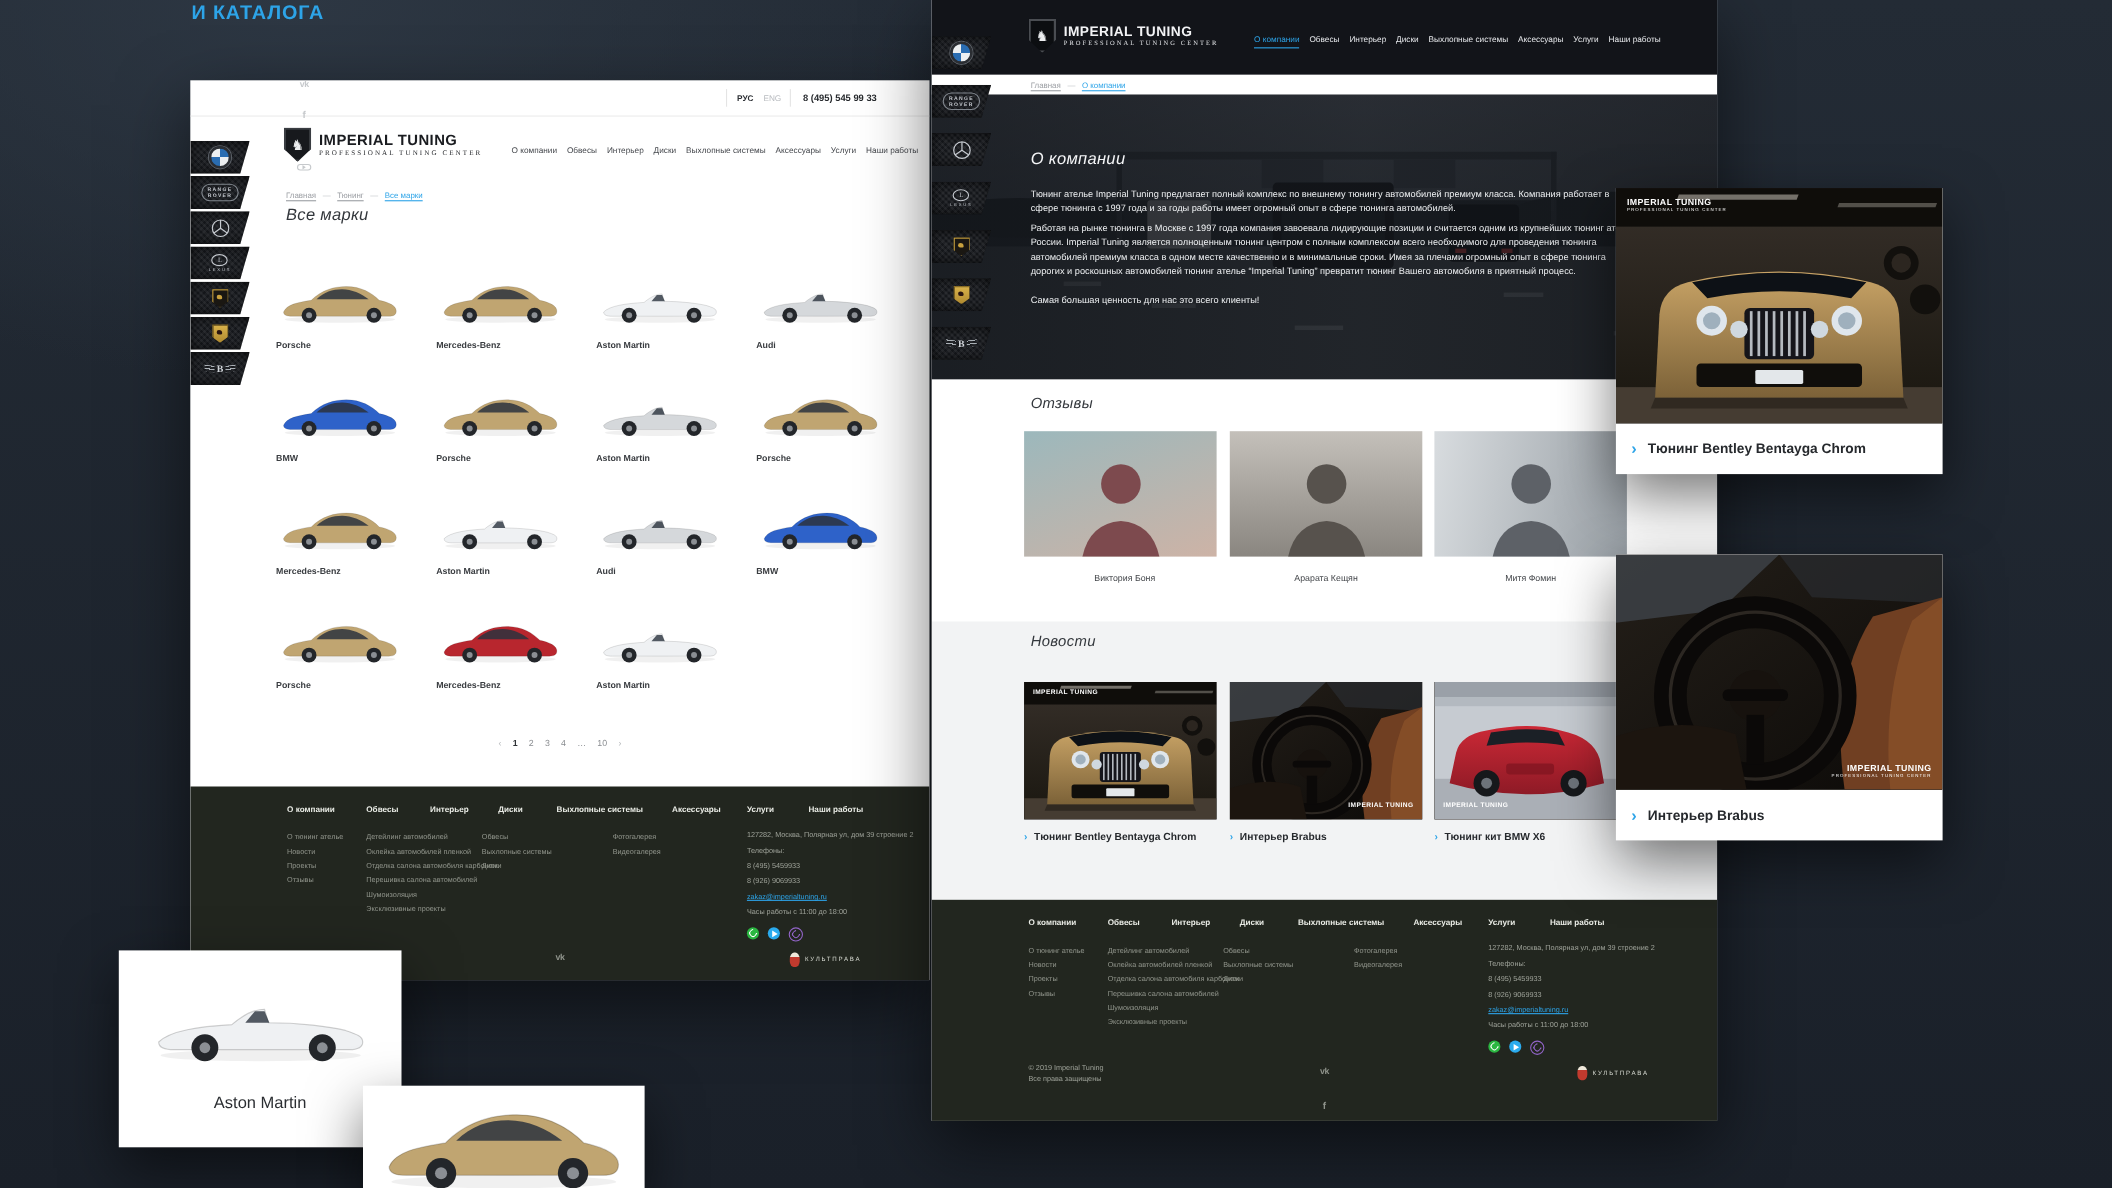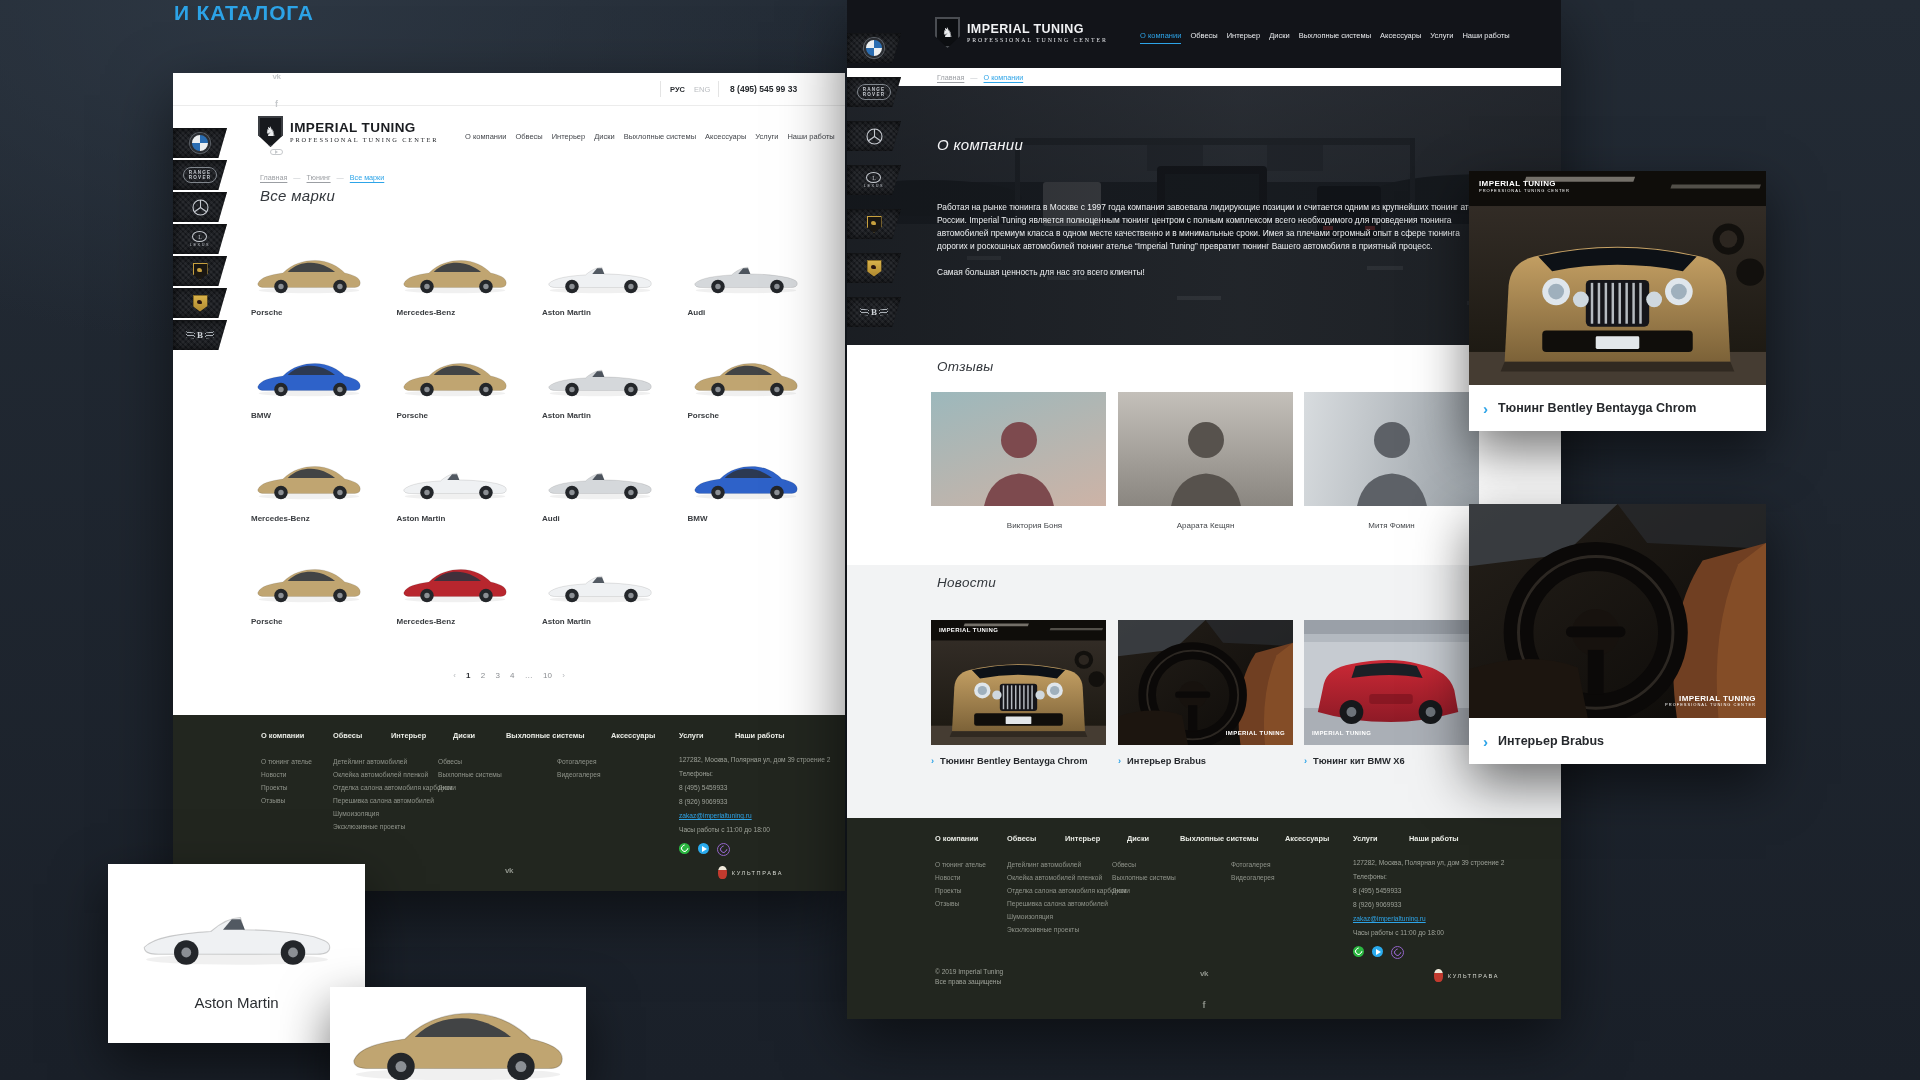--- a/index.html
+++ b/index.html
@@ -1,19 +1,19 @@
 <!DOCTYPE html>
 <html><head>
 <meta charset="utf-8">
 <style>
   html,body{margin:0;padding:0;background:#14181f;font-family:"Liberation Sans",sans-serif;}
   #canvas{position:relative;width:1920px;height:1080px;overflow:hidden;
     background:radial-gradient(1000px 560px at 14% 0%, #2d3짜743 0%, rgba(45,55,67,0) 62%),linear-gradient(#232b35,#1a2029);
     background:radial-gradient(1000px 560px at 14% 0%, #2d3743 0%, rgba(45,55,67,0) 62%),linear-gradient(#232b35,#1a2029);}
-  .bgtitle{position:absolute;left:174px;top:1px;font-size:21px;font-weight:800;letter-spacing:.8px;color:#2da4e8;}
+  .bgtitle{position:absolute;left:174px;top:1px;font-size:18px;font-weight:800;letter-spacing:.8px;color:#2da4e8;}
   .page{position:absolute;background:#fff;box-shadow:0 22px 60px rgba(0,0,0,.55);overflow:hidden;}
   .lp{left:173px;top:73px;width:672px;height:818px;}
   .rp{left:847px;top:0;width:714px;height:1019px;}
 
   
   .topbar{position:relative;height:32px;border-bottom:1px solid #ececec;}
   .soc{position:absolute;display:flex;gap:19px;align-items:center;flex-direction:column;}
   .topbar .soc{left:97px;top:0;height:32px;}
   .ic{display:inline-flex;align-items:center;justify-content:center;font-size:9px;font-weight:bold;color:#c6c9cc;line-height:1;}
   .t-vk{font-size:8px;letter-spacing:-.5px;}
@@ -515,20 +515,21 @@
             <rect x="120" y="170" width="34" height="4"></rect>
             <rect x="200" y="190" width="40" height="4"></rect>
             <rect x="330" y="210" width="44" height="4"></rect>
             <rect x="520" y="180" width="36" height="4"></rect>
             <rect x="620" y="215" width="40" height="4"></rect>
           </g>
         <rect width="714" height="259" fill="#101318" opacity=".42"></rect>
       </svg>
       <div class="hero-shade"></div>
       <div class="sec-title">О компании</div>
+      <div class="hp hp1">Тюнинг ателье Imperial Tuning предлагает полный комплекс по внешнему тюнингу автомобилей премиум класса. Компания работает в сфере тюнинга с 1997 года и за годы работы имеет огромный опыт в сфере тюнинга автомобилей.</div>
       <div class="hp hp2">Работая на рынке тюнинга в Москве с 1997 года компания завоевала лидирующие позиции и считается одним из крупнейших тюнинг ателье России. Imperial Tuning является полноценным тюнинг центром с полным комплексом всего необходимого для проведения тюнинга автомобилей премиум класса в одном месте качественно и в минимальные сроки. Имея за плечами огромный опыт в сфере тюнинга дорогих и роскошных автомобилей тюнинг ателье “Imperial Tuning” превратит тюнинг Вашего автомобиля в приятный процесс.</div>
       <div class="hp hp3">Самая большая ценность для нас это всего клиенты!</div>
     </div>
 
     <div class="reviews">
       <div class="sec-title">Отзывы</div>
       <div class="rcard rc1">
           <svg>
             <use href="#prt"></use>
           </svg>
@@ -536,21 +537,21 @@
       <div class="rcard rc2">
           <svg>
             <use href="#prt"></use>
           </svg>
         </div>
       <div class="rcard rc3">
           <svg>
             <use href="#prt"></use>
           </svg>
         </div>
-      <div class="rname" style="left:100px">Виктория Боня</div>
+      <div class="rname" style="left:88px">Виктория Боня</div>
       <div class="rname" style="left:271px">Арарата Кещян</div>
       <div class="rname" style="left:457px">Митя Фомин</div>
     </div>
 
     <div class="news">
       <div class="sec-title">Новости</div>
       <div class="ncard nc1">
         <div class="nimg">
           <svg>
               <use href="#nb"></use>

